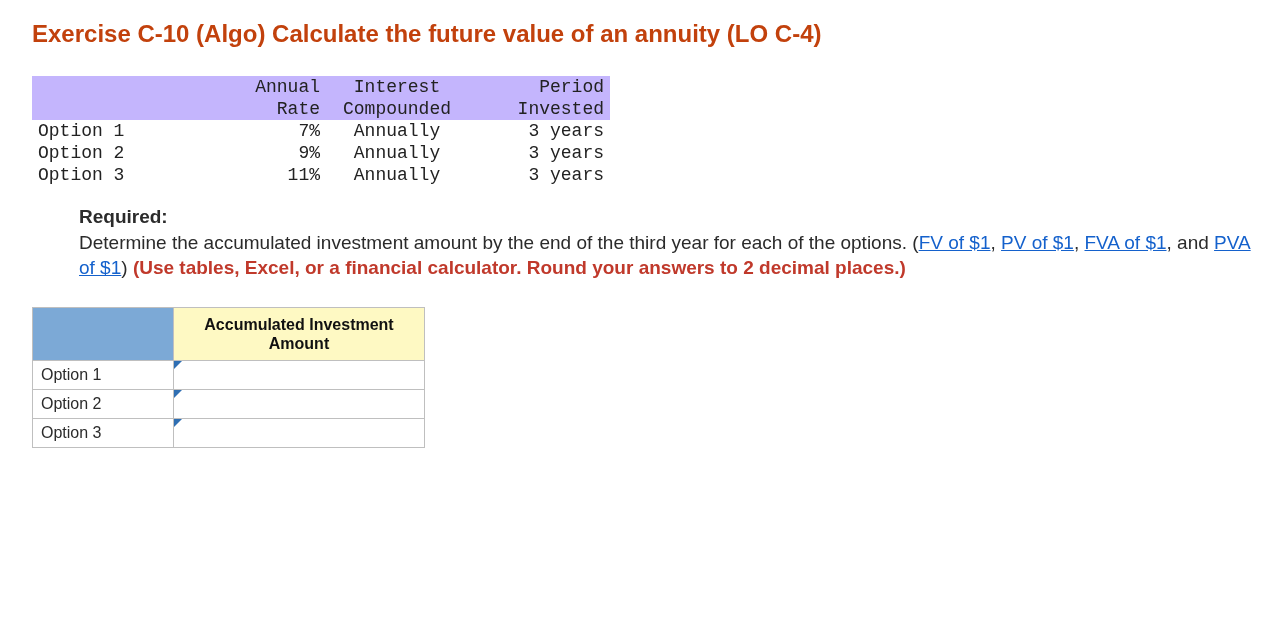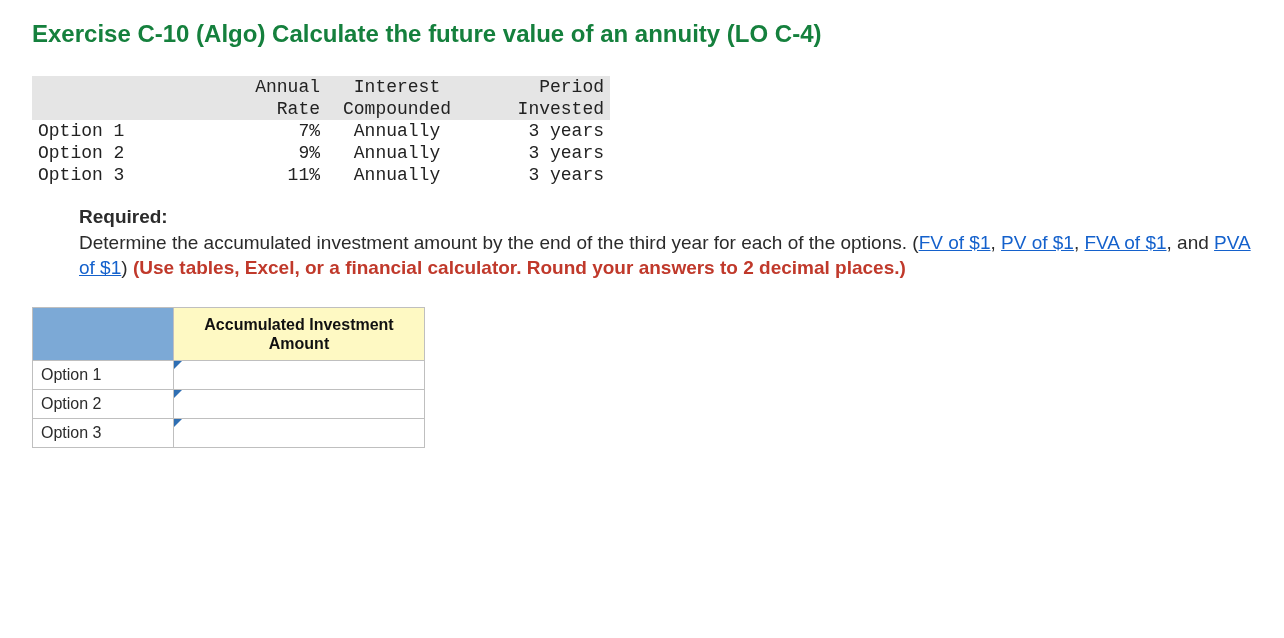--- a/index.html
+++ b/index.html
@@ -11,21 +11,21 @@
   }
   .page {
     padding: 20px 32px;
     width: 1284px;
     box-sizing: border-box;
   }
   h1.title {
     font-size: 24px;
     font-weight: 700;
     margin: 0 0 28px 0;
-    color: #15803d;
+    color: #c2410c;
   }
   p.body-text {
     font-size: 20px;
     line-height: 1.35;
     margin: 0 0 18px 0;
     color: #333;
   }
 
   
   .mono-wrap {
@@ -37,21 +37,21 @@
     font-size: 18px;
     color: #222;
   }
   table.mono td, table.mono th {
     padding: 0 6px;
     height: 22px;
     vertical-align: middle;
     font-weight: normal;
   }
   table.mono th {
-    background: #e5e5e5;
+    background: #c4b5fd;
   }
   table.mono .blank-hdr {
     width: 160px;
   }
   table.mono .col-rate   { text-align: right; width: 110px; }
   table.mono .col-comp   { text-align: center; width: 130px; }
   table.mono .col-period { text-align: right;  width: 130px; }
   table.mono .row-label  { text-align: left;  padding-left: 6px; }
 
   .required-block {

